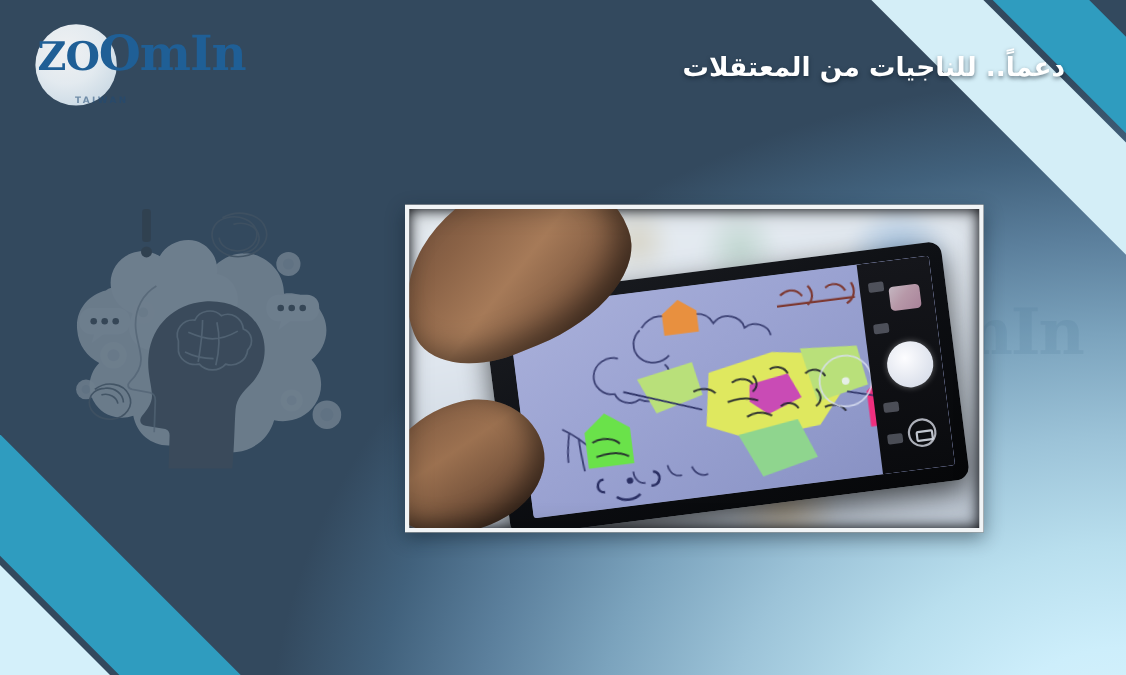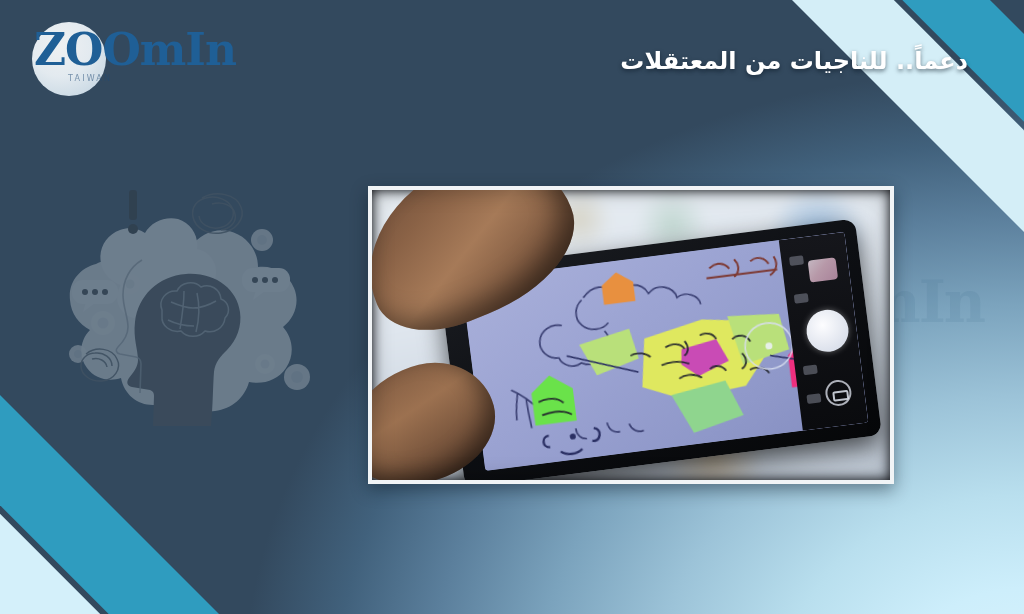--- a/index.html
+++ b/index.html
@@ -46,24 +46,24 @@
     background:radial-gradient(circle at 38% 32%, #ffffff 0%, #f2f8fc 45%, #dce9f2 75%, #c8dae8 100%);
     opacity:.92;
   }
   #logo .word {
     position:absolute; left:14px; top:14px;
     font-family:"DejaVu Serif", serif;
     font-size:44px; font-weight:700; letter-spacing:-1px;
     color:#1f5f96; line-height:1;
     white-space:nowrap;
   }
-  #logo .word .big { font-size:44px; }
+  #logo .word .big { font-size:36px; }
   #logo .sub {
-    position:absolute; left:48px; top:60px;
-    font-size:8px; letter-spacing:2.2px; font-weight:400;
+    position:absolute; left:48px; top:73px;
+    font-size:8px; letter-spacing:2.2px; font-weight:700;
     color:#204a74; opacity:.55; white-space:nowrap;
   }
 
   
   #headline {
     position:absolute; right:56px; top:44px;
     width:620px;
     text-align:right;
     direction:rtl;
   }

